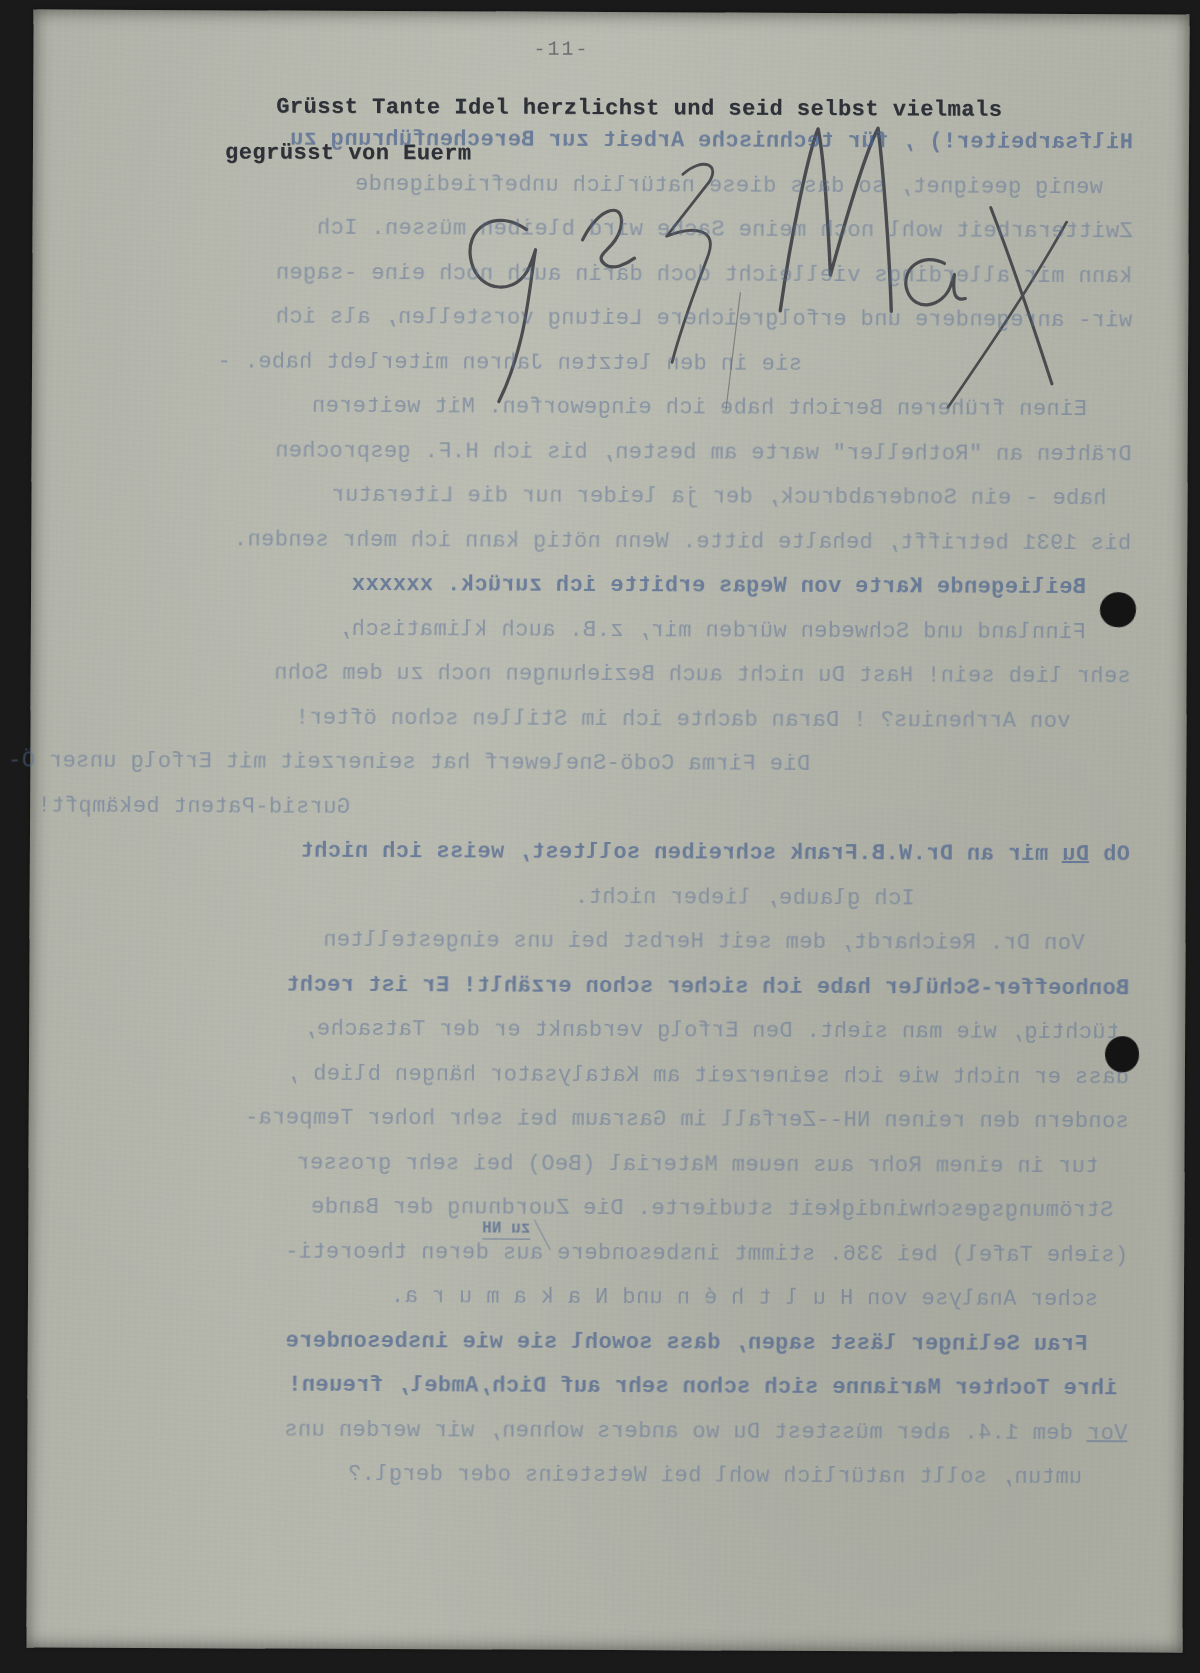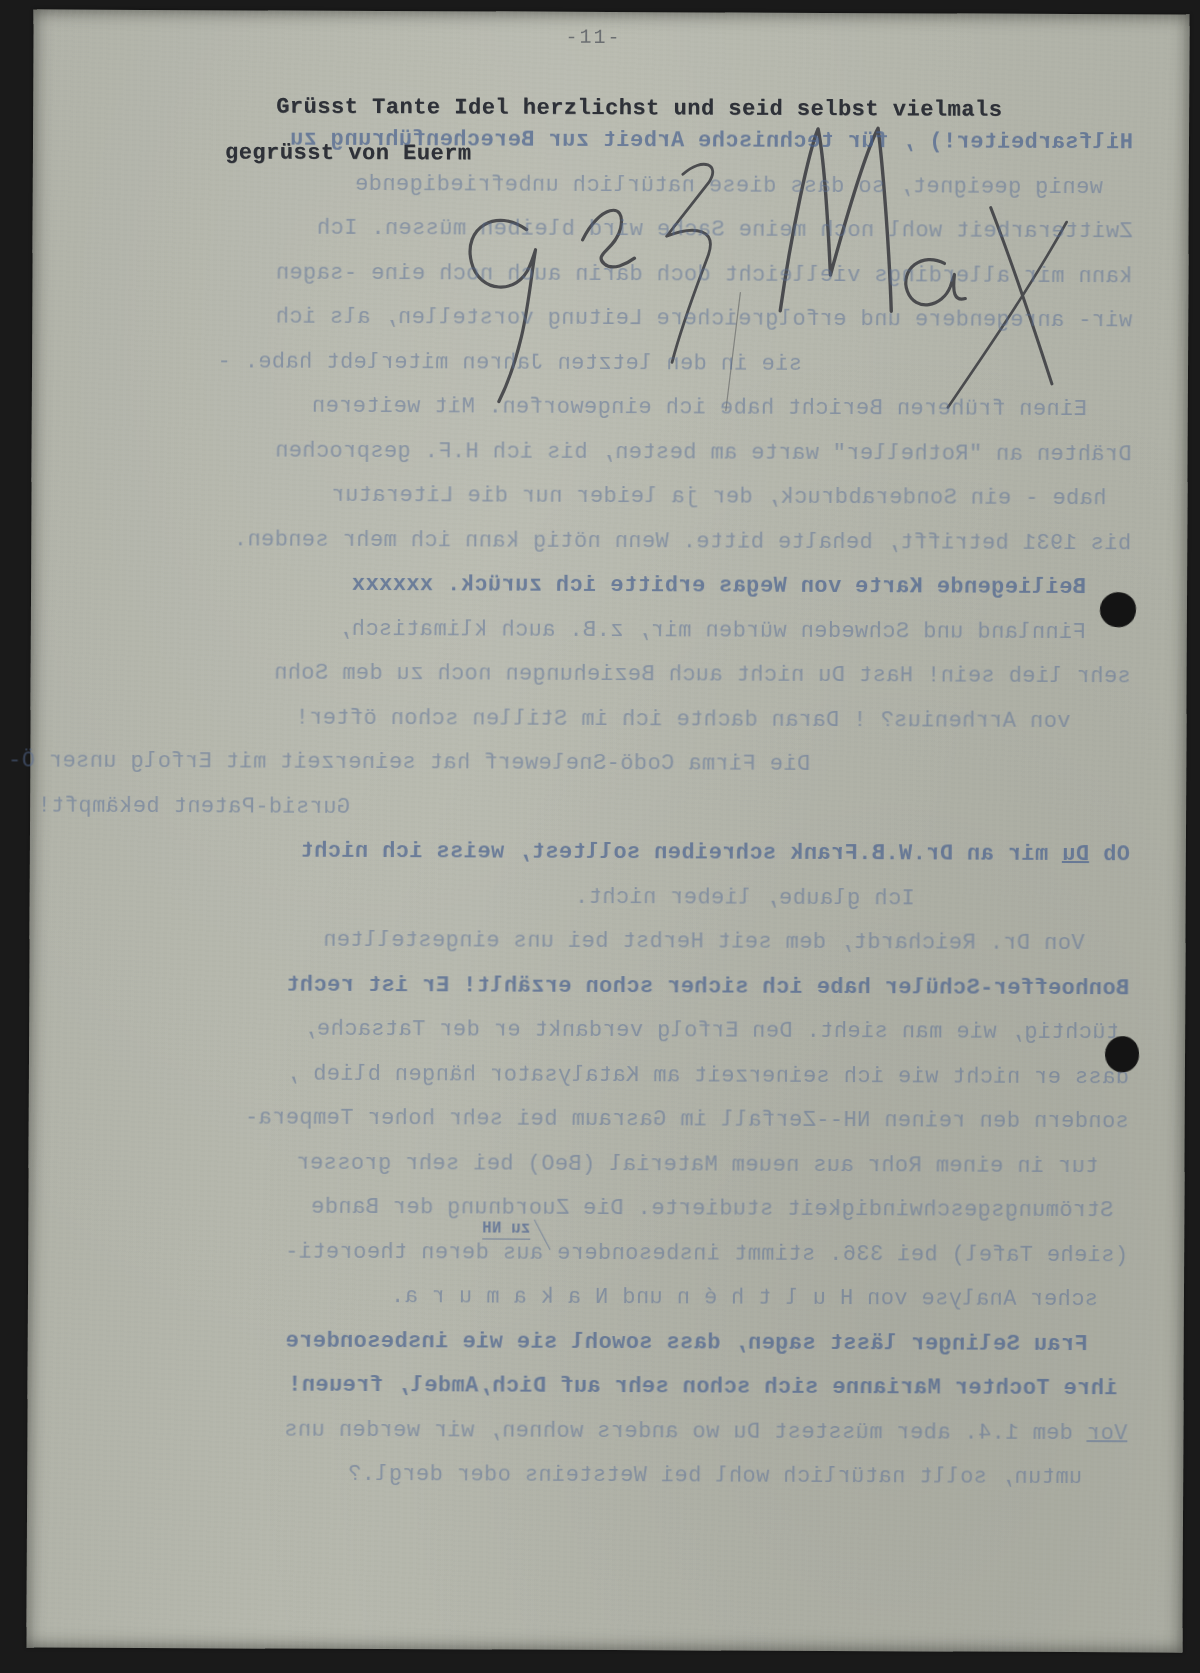--- a/index.html
+++ b/index.html
@@ -21,21 +21,21 @@
     box-shadow:0 0 18px rgba(0,0,0,0.55) inset, 0 0 4px rgba(0,0,0,0.4);
   }
   .grain{
     position:absolute;inset:0;pointer-events:none;opacity:.5;
     background:
       repeating-linear-gradient(3deg, rgba(120,124,112,0.05) 0 2px, rgba(0,0,0,0) 2px 5px),
       repeating-linear-gradient(91deg, rgba(255,255,255,0.04) 0 3px, rgba(0,0,0,0) 3px 7px);
   }
   
   .page-number{
-    position:absolute;left:500px;top:14px;width:120px;text-align:center;
+    position:absolute;left:500px;top:26px;width:120px;
     font-size:20px;letter-spacing:2px;color:rgba(58,63,74,0.62);
   }
   
   .greeting-1{
     position:absolute;left:243px;top:84px;
     font-size:22px;font-weight:bold;letter-spacing:0.5px;
     color:#2e3138;white-space:nowrap;text-shadow:0.4px 0.4px 0 rgba(46,49,56,0.5);
   }
   .greeting-2{
     position:absolute;left:192px;top:130px;

